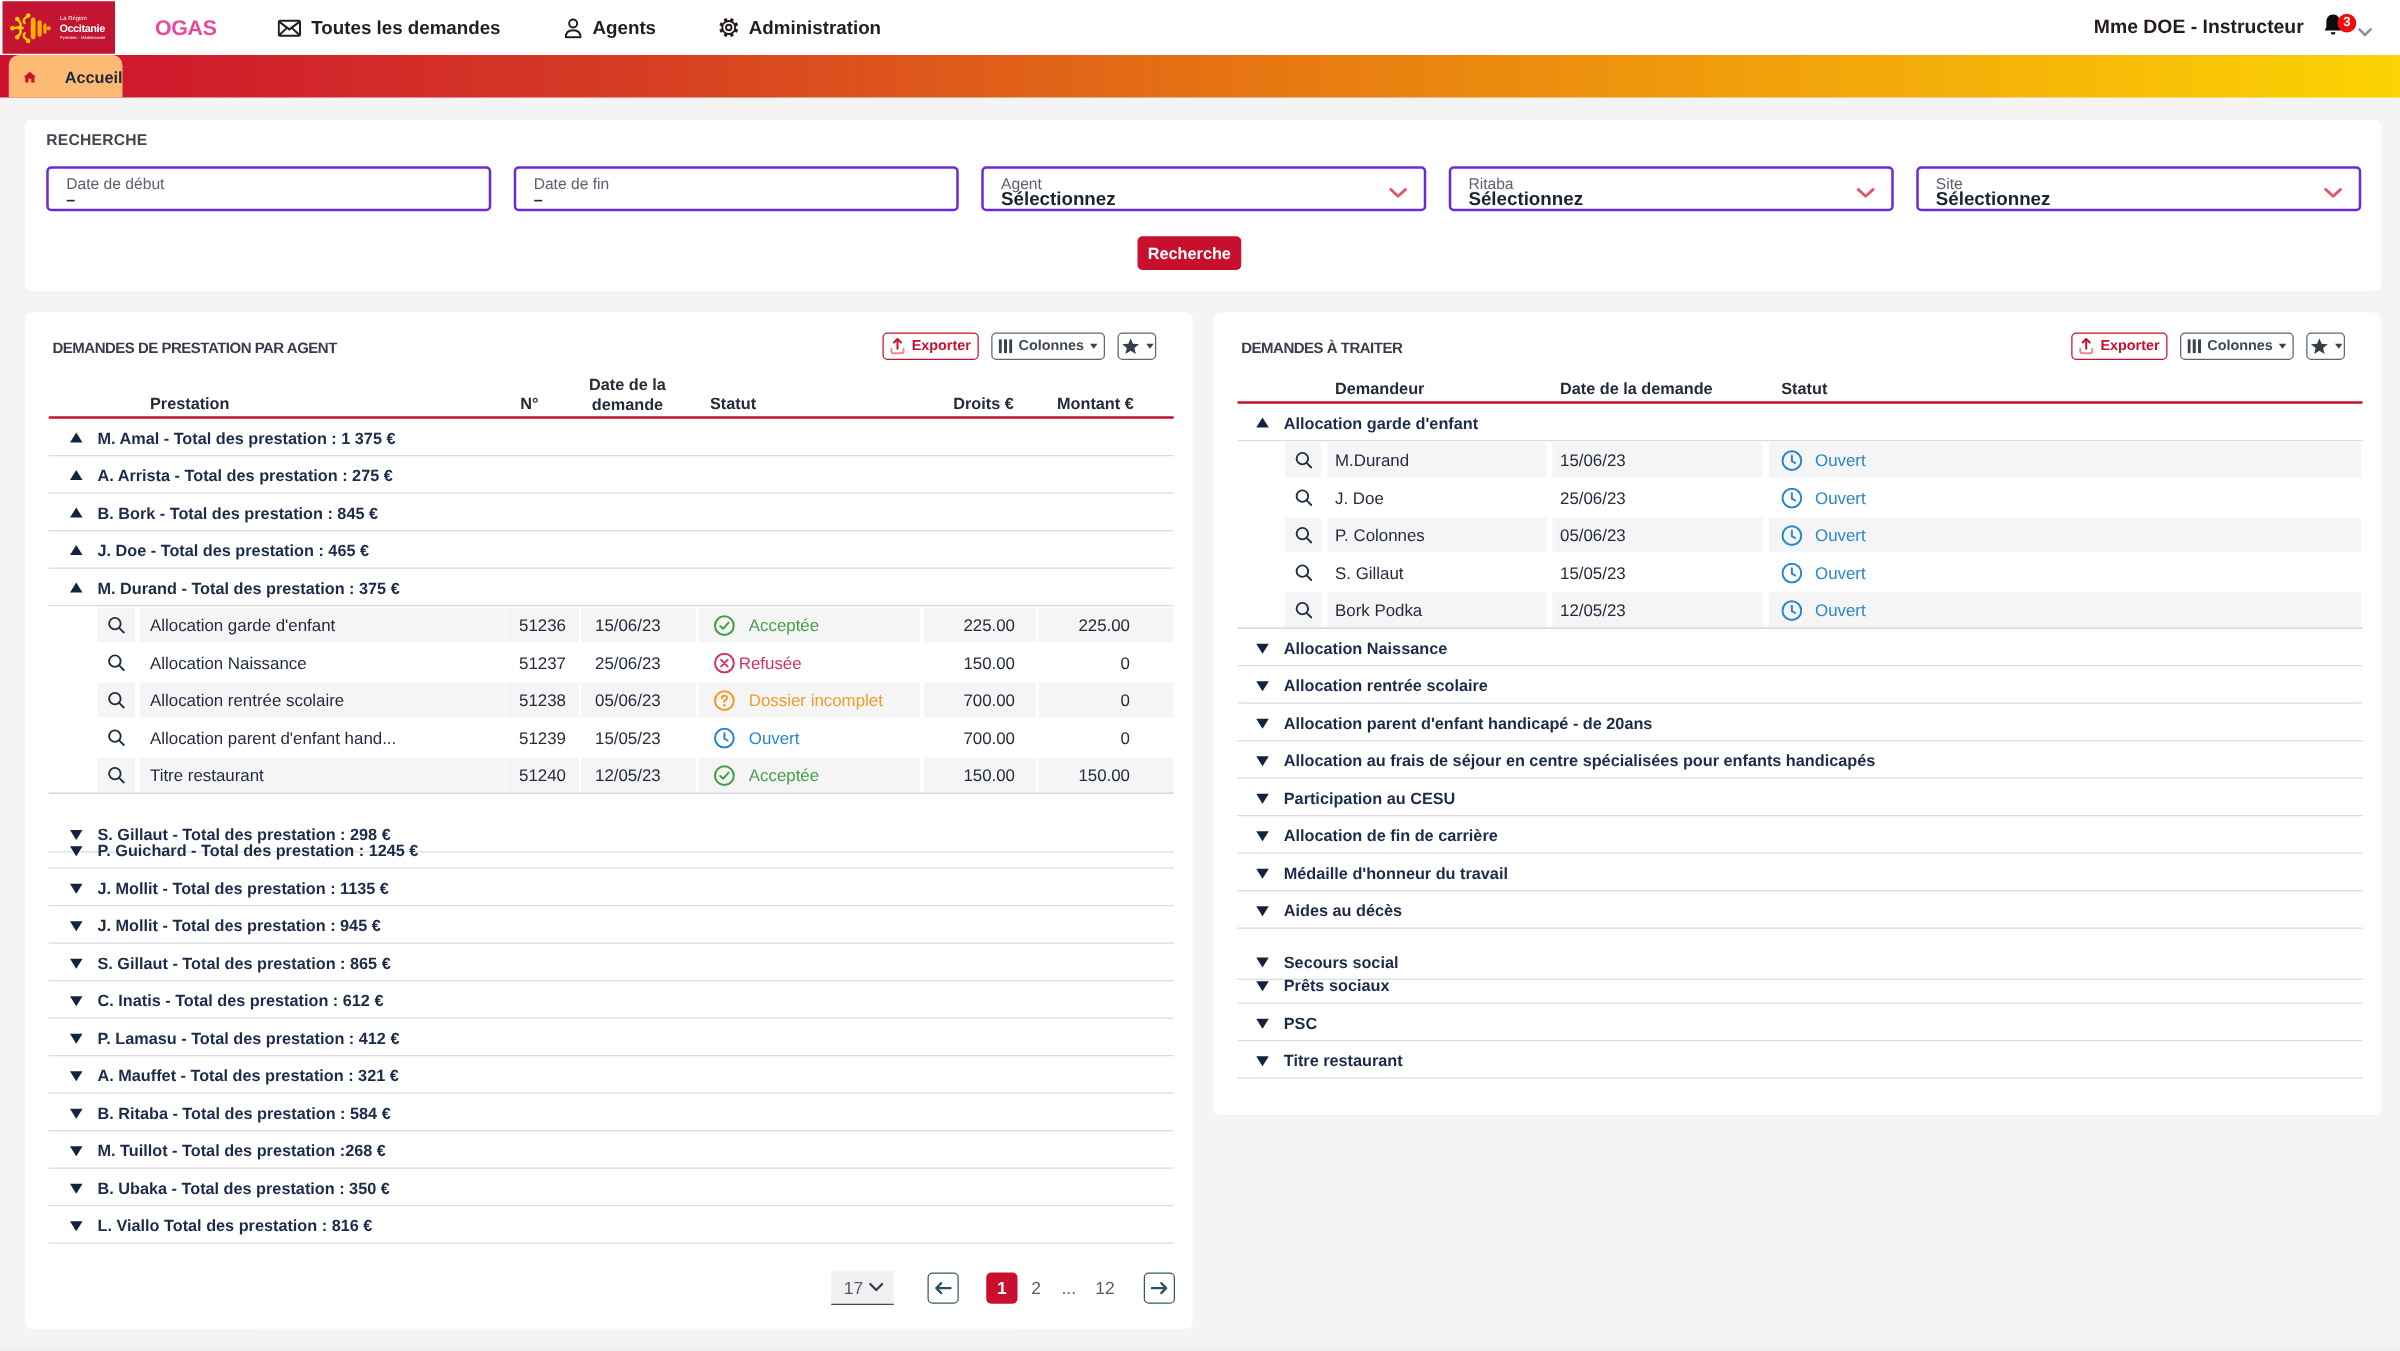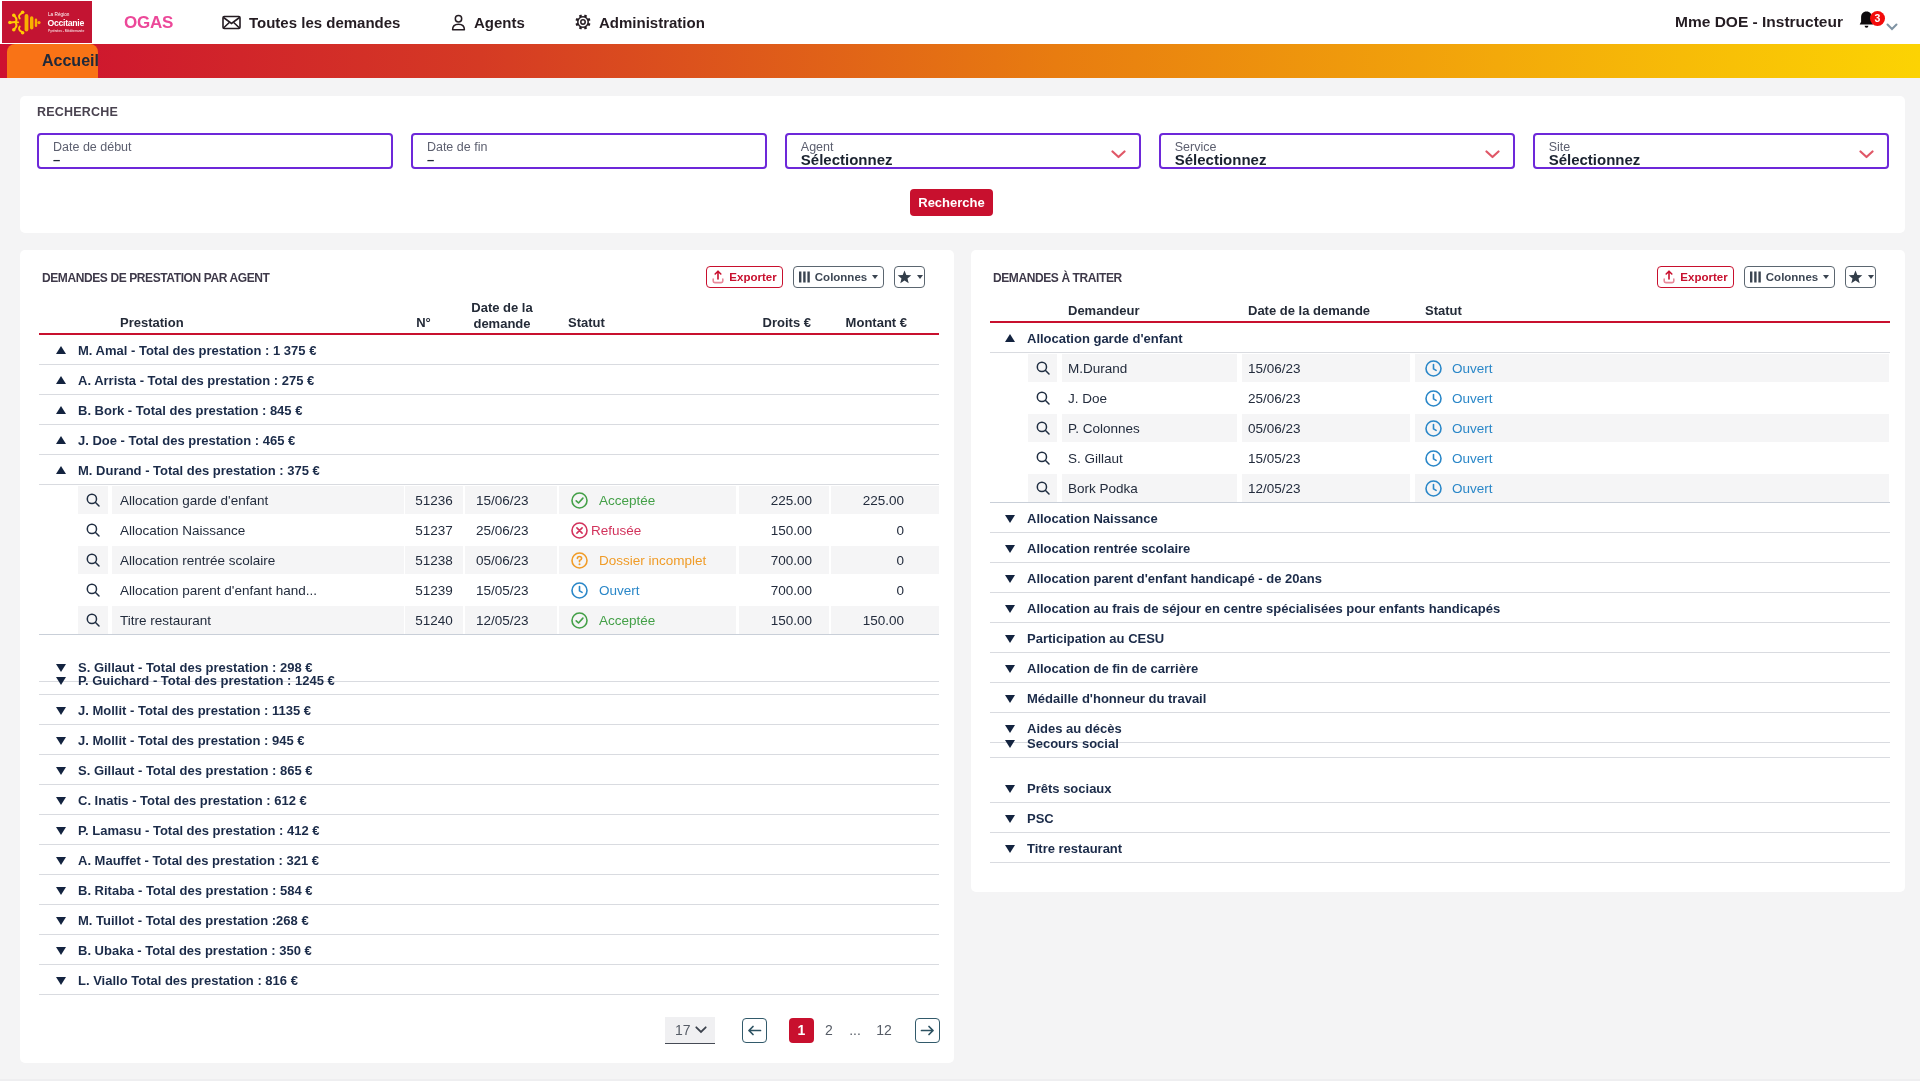--- a/index.html
+++ b/index.html
@@ -8,21 +8,21 @@
 .topbar{position:absolute;top:0;left:0;width:1920px;height:44px;background:#fff}
 .logo{position:absolute;top:1px;left:2px;width:90px;height:42px;background:#c31432}
 .brand{position:absolute;left:124px;top:13px;font-size:17px;font-weight:bold;color:#ec4899;letter-spacing:-0.2px}
 .navitem{position:absolute;top:0;height:44px;display:flex;align-items:center;gap:8px;font-size:15px;font-weight:bold;color:#241c22}
 .userbox{position:absolute;top:0;right:77px;height:44px;display:flex;align-items:center;font-size:15.5px;font-weight:bold;color:#241c22}
 .bell{position:absolute;top:10px;left:1857px}
 .badge{position:absolute;left:1870px;top:11px;width:15px;height:15px;border-radius:50%;background:#f30b0b;color:#fff;font-size:10.5px;font-weight:bold;text-align:center;line-height:15px}
 .hdrchev{position:absolute;left:1886px;top:17px}
 
 .tabbar{position:absolute;top:44px;left:0;width:1920px;height:34px;background:linear-gradient(90deg,#cd1030 0%,#d53a24 25%,#e87c10 55%,#f3a90a 78%,#fcd303 100%)}
-.tab{position:absolute;top:44px;left:7px;width:91px;height:34px;background:#f97316;border-radius:8px 8px 0 0;display:flex;align-items:center;padding-left:12px;gap:23px;font-size:16px;color:#20293a;font-weight:bold}
+.tab{position:absolute;top:44px;left:7px;width:91px;height:34px;background:#fdba74;border-radius:8px 8px 0 0;display:flex;align-items:center;padding-left:12px;gap:23px;font-size:13px;color:#20293a;font-weight:bold}
 
 .scard{position:absolute;left:20px;top:96px;width:1885px;height:137px;background:#fff;border-radius:5px}
 .scard h2{position:absolute;left:17px;top:9px;font-size:12.5px;letter-spacing:.2px;color:#49424f;font-weight:bold}
 .fields{position:absolute;left:17px;top:37px;width:1852px;height:36px;display:flex;gap:17.5px}
 .field{flex:1;border:2px solid #6d28d9;border-radius:4px;position:relative;background:#fff}
 .field .lab{position:absolute;left:14px;top:5px;font-size:12.5px;color:#5c5f6f}
 .field .dash{position:absolute;left:14px;top:17px;font-size:13px;font-weight:bold;color:#222a38}
 .field .val{position:absolute;left:14px;top:16px;font-size:15px;font-weight:bold;color:#1b2330}
 .field svg{position:absolute;right:13px;top:15px}
 .sbtn{position:absolute;left:890px;top:93px;width:83px;height:27px;background:#c8102e;border-radius:4px;color:#fff;font-size:13px;font-weight:bold;text-align:center;line-height:27px}
@@ -145,21 +145,21 @@
         <div class="dash">–</div>
       </div>
 <div class="field">
         <div class="lab">Agent</div>
         <div class="val">Sélectionnez</div>
         <svg width="15" height="9" viewBox="0 0 15 9" fill="none">
           <path d="M1.5 1.5 L7.5 7 L13.5 1.5" stroke="#e05767" stroke-width="2.2" stroke-linecap="round" stroke-linejoin="round"></path>
         </svg>
       </div>
 <div class="field">
-        <div class="lab">Service</div>
+        <div class="lab">Ritaba</div>
         <div class="val">Sélectionnez</div>
         <svg width="15" height="9" viewBox="0 0 15 9" fill="none">
           <path d="M1.5 1.5 L7.5 7 L13.5 1.5" stroke="#e05767" stroke-width="2.2" stroke-linecap="round" stroke-linejoin="round"></path>
         </svg>
       </div>
 <div class="field">
         <div class="lab">Site</div>
         <div class="val">Sélectionnez</div>
         <svg width="15" height="9" viewBox="0 0 15 9" fill="none">
           <path d="M1.5 1.5 L7.5 7 L13.5 1.5" stroke="#e05767" stroke-width="2.2" stroke-linecap="round" stroke-linejoin="round"></path>
@@ -535,21 +535,21 @@
       <span class="gt" style="left:37px">Allocation de fin de carrière</span>
     </div>
 <div class="grow" style="top:433px">
       <span class="tri dn" style="left:15px;top:12px"></span>
       <span class="gt" style="left:37px">Médaille d'honneur du travail</span>
     </div>
 <div class="grow" style="top:463px">
       <span class="tri dn" style="left:15px;top:12px"></span>
       <span class="gt" style="left:37px">Aides au décès</span>
     </div>
-<div class="grow" style="top:478px">
+<div class="grow" style="top:504px">
       <span class="tri dn" style="left:15px;top:12px"></span>
       <span class="gt" style="left:37px">Secours social</span>
     </div>
 <div class="grow" style="top:523px">
       <span class="tri dn" style="left:15px;top:12px"></span>
       <span class="gt" style="left:37px">Prêts sociaux</span>
     </div>
 <div class="grow" style="top:553px">
       <span class="tri dn" style="left:15px;top:12px"></span>
       <span class="gt" style="left:37px">PSC</span>

